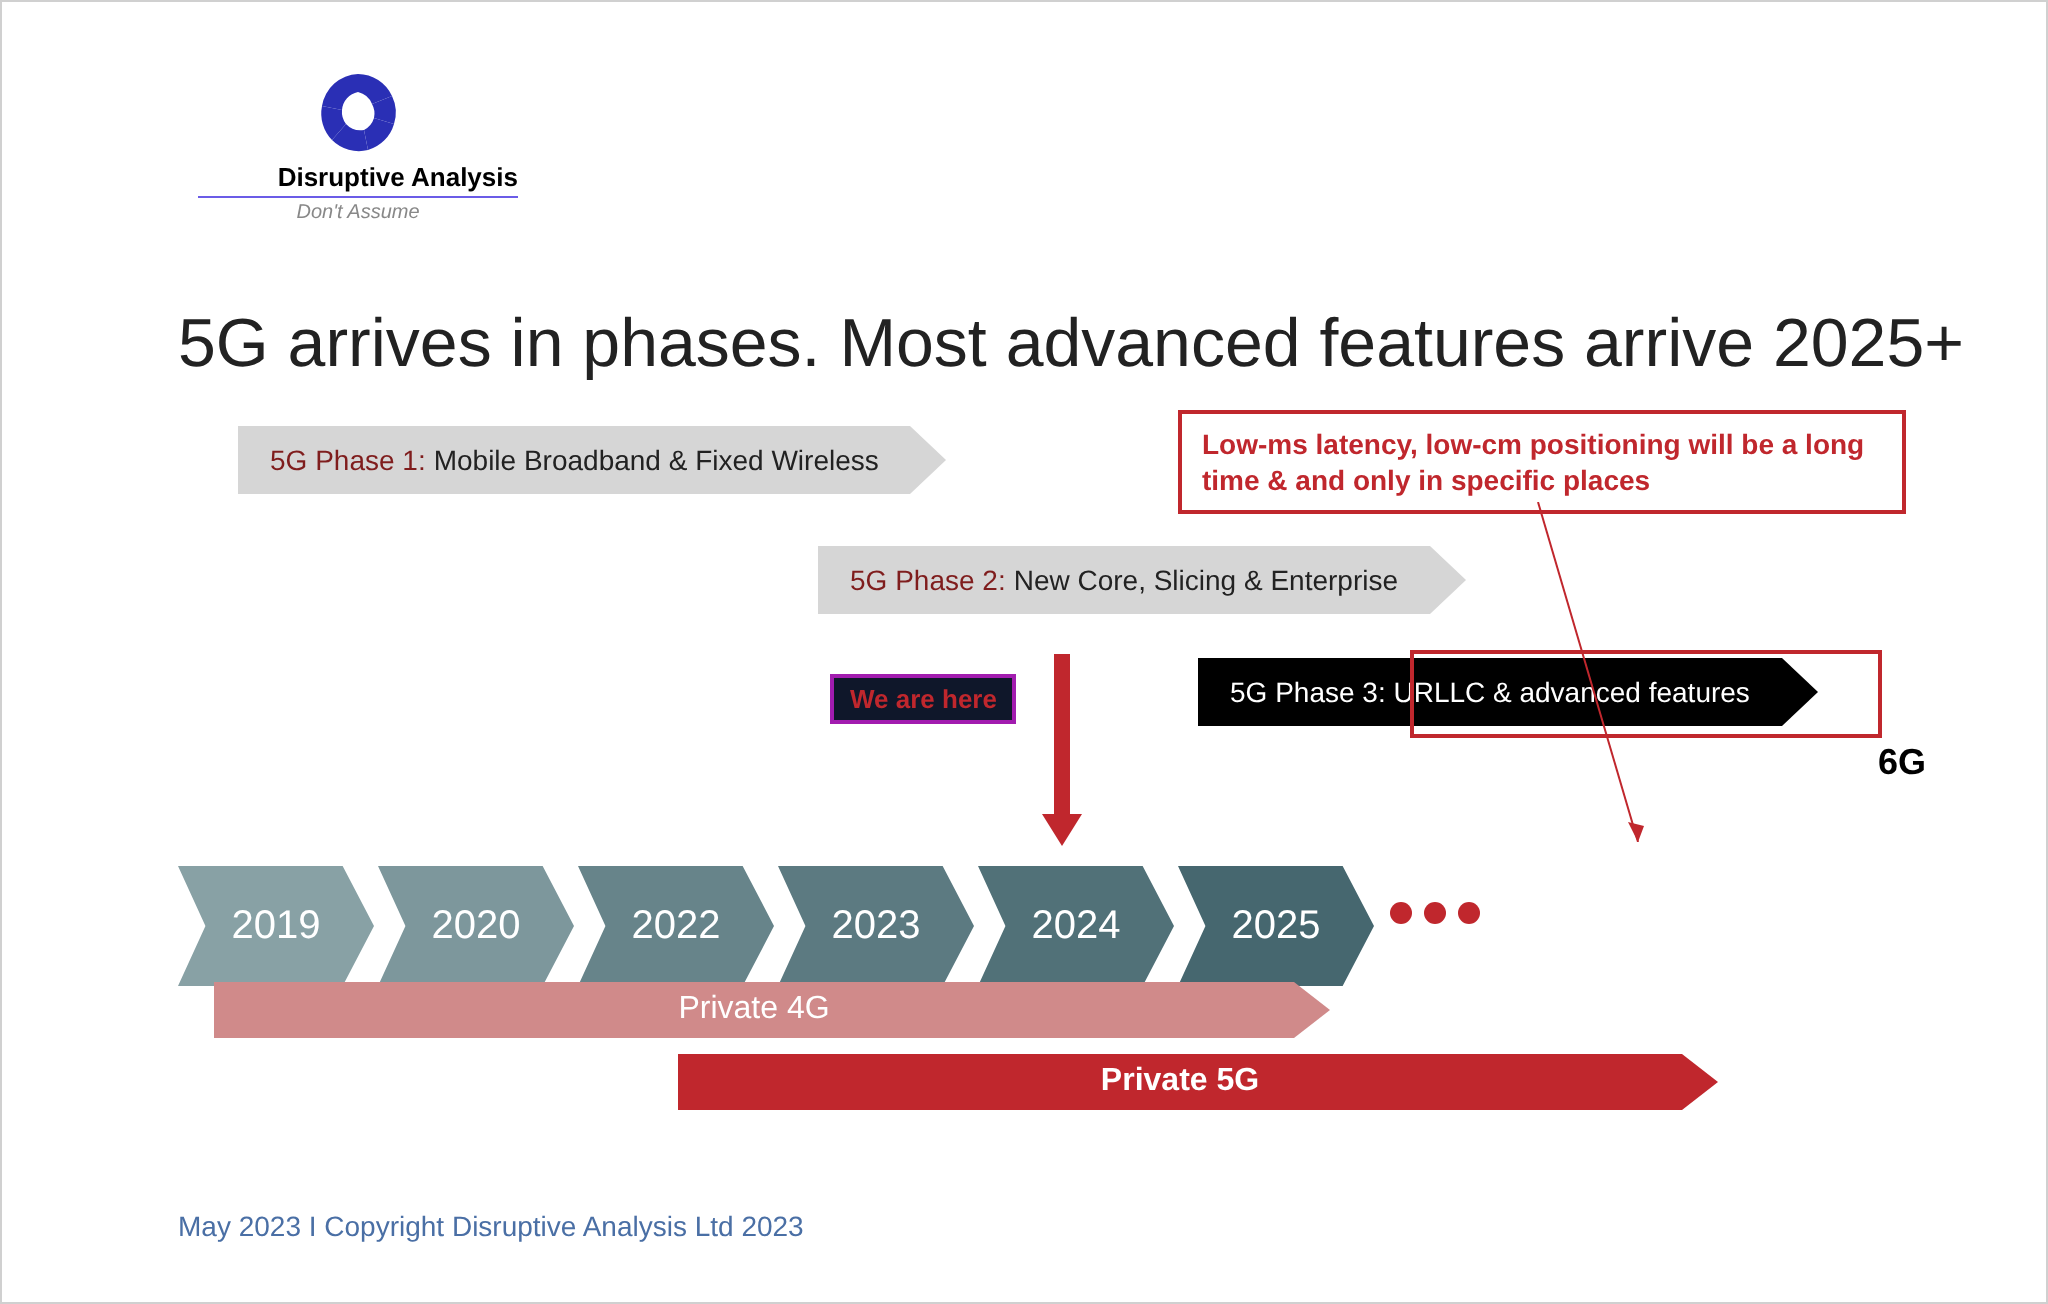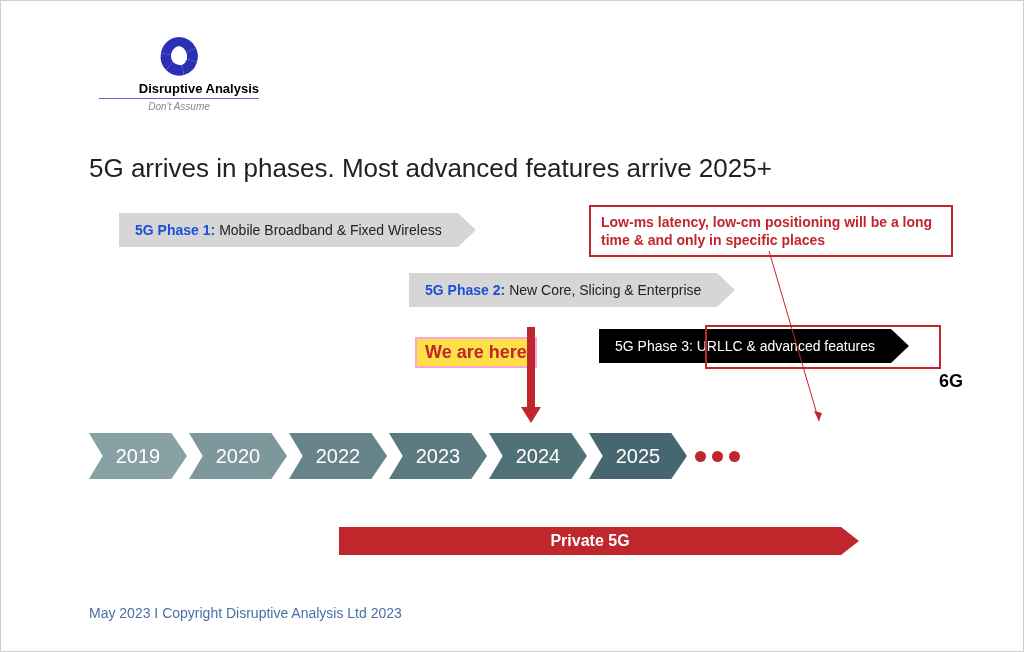--- a/index.html
+++ b/index.html
@@ -4,49 +4,49 @@
 <style>
   html,body{margin:0;padding:0;background:#f0f0f0;font-family:Arial,Helvetica,sans-serif}
   .page{width:1024px;height:652px;background:#fff;border:1px solid #d0d0d0;box-sizing:border-box;position:relative;margin:0 auto}
   .content{position:absolute;left:28px;right:28px;top:22px;bottom:20px}
   
   .logo-block{position:absolute;left:70px;top:10px;width:160px}
   .logo-mark{width:46px;height:46px;margin:0 auto 2px auto;position:relative}
   .logo-text{font-weight:bold;font-size:13px;color:#000;border-bottom:1px solid #6b5ce7;padding-bottom:2px;text-align:right}
   .logo-tagline{font-size:10px;font-style:italic;color:#888;text-align:center;margin-top:2px}
   
-  .title{position:absolute;left:60px;top:130px;font-size:26px;color:#222;font-weight:400}
+  .title{position:absolute;left:60px;top:130px;font-size:34px;color:#222;font-weight:400}
   
   .phase{position:absolute;height:34px;display:flex;align-items:center;font-size:14px}
   .phase .body{height:100%;display:flex;align-items:center;padding:0 16px;white-space:nowrap}
   .phase .head{width:0;height:0;border-top:17px solid transparent;border-bottom:17px solid transparent}
   .phase.grey .body{background:#d6d6d6;color:#222}
   .phase.grey .head{border-left:18px solid #d6d6d6}
   .phase.black .body{background:#000000;color:#fff}
   .phase.black .head{border-left:18px solid #000}
-  .phase .lbl{color:#1d4ed8;font-weight:bold;margin-right:4px}
+  .phase .lbl{color:#7f1d1d;font-weight:normal;margin-right:4px}
   
   .callout{position:absolute;border:2px solid #c0272d;color:#c0272d;font-weight:bold;font-size:14px;text-align:left;background:#fff;padding:6px 10px;line-height:1.3}
   
   .years{position:absolute;left:60px;top:410px;height:46px;display:flex}
-  .year{position:relative;width:98px;height:46px;margin-right:2px;display:flex;align-items:center;justify-content:center;color:#fff;font-size:20px}
+  .year{position:relative;width:98px;height:60px;margin-right:2px;display:flex;align-items:center;justify-content:center;color:#fff;font-size:20px}
   .year svg{position:absolute;left:0;top:0;width:100%;height:100%}
   .year span{position:relative;z-index:2}
   .ellipsis{width:56px;display:flex;align-items:center;justify-content:center}
   .ellipsis .dot{width:11px;height:11px;border-radius:50%;background:#c0272d;margin:0 3px}
   
   .priv{position:absolute;height:28px;display:flex;align-items:center}
   .priv .body{height:100%;display:flex;align-items:center;justify-content:center;color:#fff;flex:1;font-size:16px}
   .priv .head{width:0;height:0;border-top:14px solid transparent;border-bottom:14px solid transparent}
   .priv.rose .body{background:#d08a8a}
   .priv.rose .head{border-left:18px solid #d08a8a}
   .priv.red .body{background:#c0272d;font-weight:bold}
   .priv.red .head{border-left:18px solid #c0272d}
   
-  .wearehere-box{position:absolute;border:2px solid #f9a8d4;color:#c0272d;font-weight:bold;font-size:18px;padding:3px 8px;background:#fde047}
+  .wearehere-box{position:absolute;border:2px solid #a21caf;color:#c0272d;font-weight:bold;font-size:13px;padding:3px 8px;background:#0f172a}
   .down-arrow{position:absolute;width:20px}
   .down-arrow .shaft{width:8px;margin:0 auto;background:#c0272d}
   .down-arrow .tip{width:0;height:0;margin:0 auto;border-left:10px solid transparent;border-right:10px solid transparent;border-top:16px solid #c0272d}
   
   .p3-outline{position:absolute;border:2px solid #c0272d}
   
   .sixg{position:absolute;font-weight:bold;font-size:18px;color:#000}
   
   .redline{position:absolute}
   
@@ -154,20 +154,24 @@
           </svg>
           <span>2025</span>
         </div>
     <div class="ellipsis">
           <div class="dot"></div>
           <div class="dot"></div>
           <div class="dot"></div>
         </div>
   </div>
 
+  <div class="priv rose" style="left:78px;top:468px;width:558px">
+    <div class="body">Private 4G</div>
+    <div class="head"></div>
+  </div>
 
   <div class="priv red" style="left:310px;top:504px;width:520px">
     <div class="body">Private 5G</div>
     <div class="head"></div>
   </div>
 
   <div class="footer">May 2023  I  Copyright Disruptive Analysis Ltd 2023</div>
 
  </div>
 </div>

